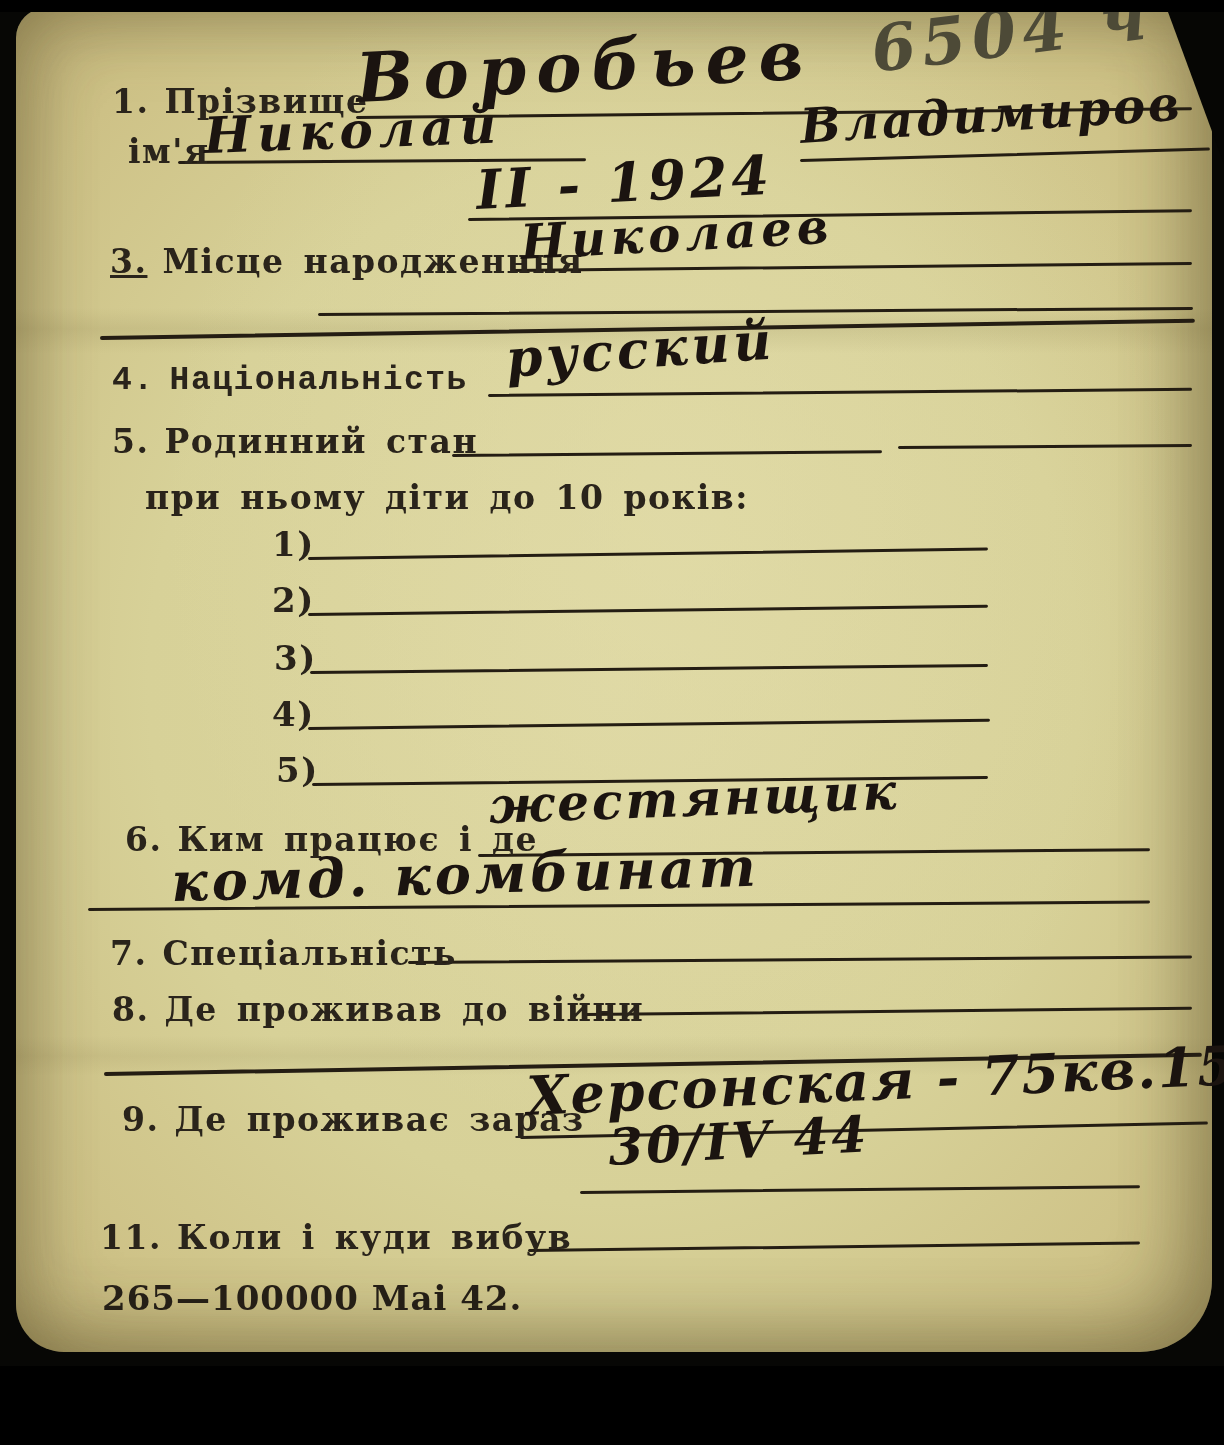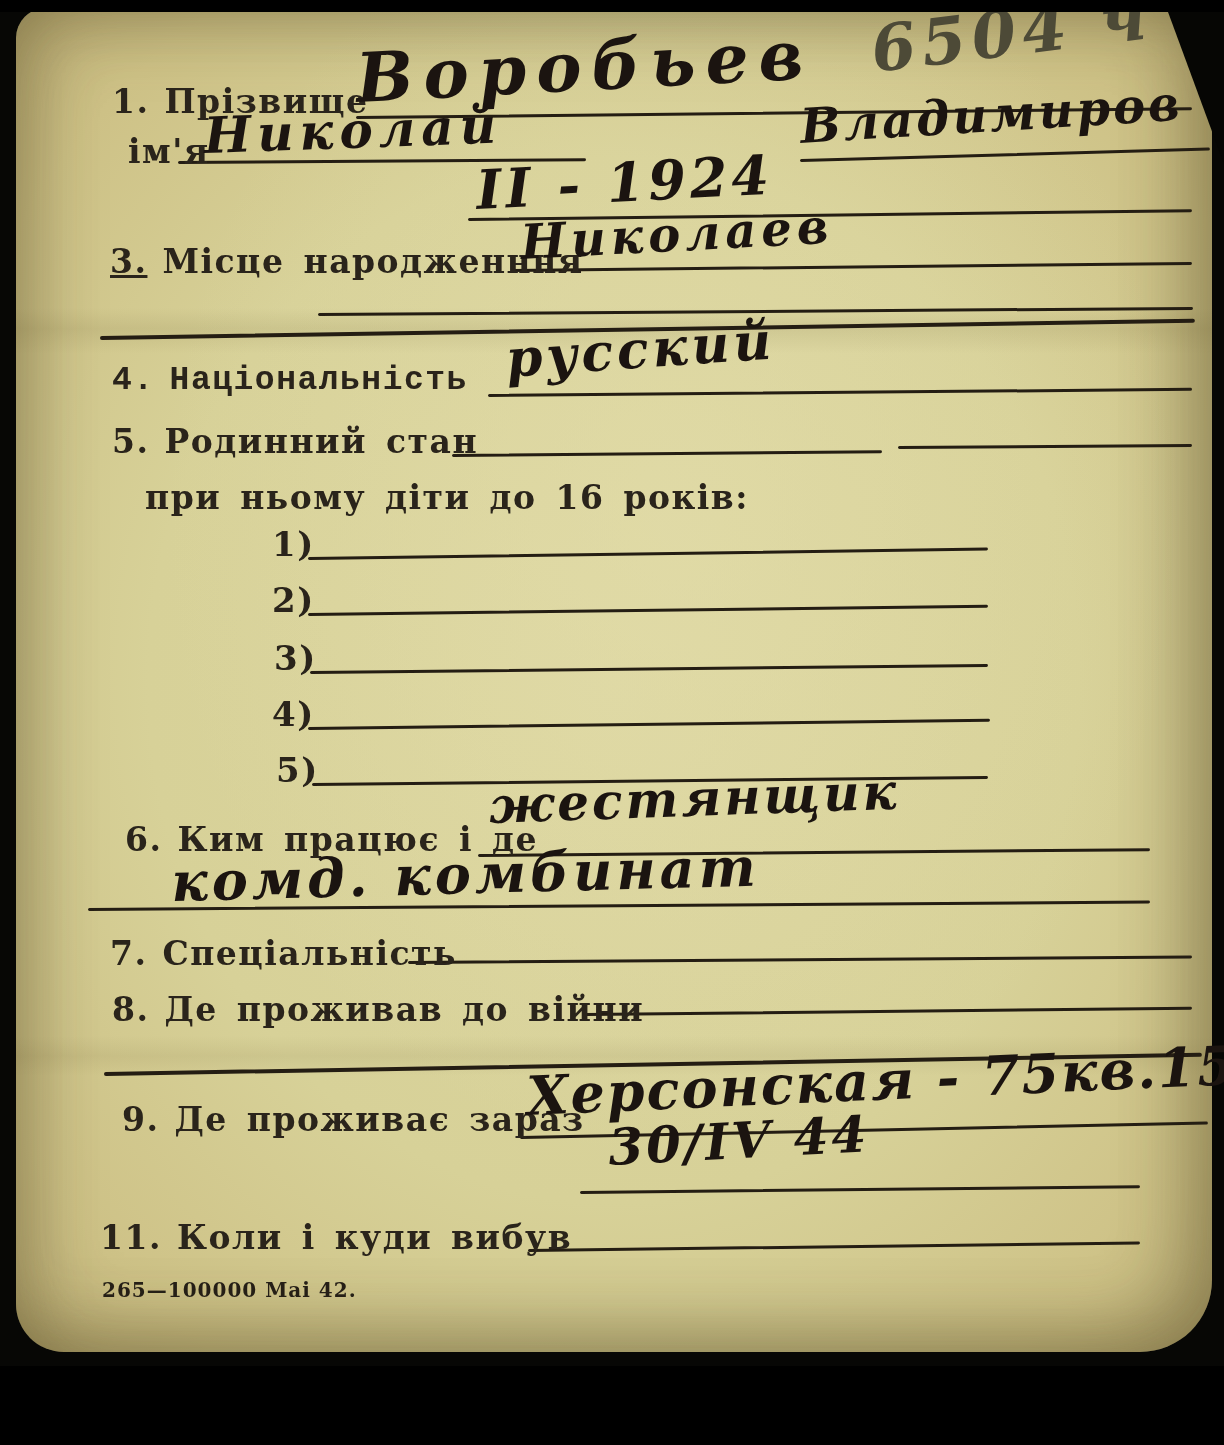--- a/index.html
+++ b/index.html
@@ -62,21 +62,21 @@
     position:absolute;
     height:3px;
     background:#241d13;
     border-radius:2px;
     transform-origin:left center;
     z-index:2;
   }
   .rule-thick{height:4px;}
   .imprint{
     position:absolute;
-    font-size:20px;
+    font-size:34px;
     font-weight:bold;
     color:#251f16;
     letter-spacing:1px;
     white-space:nowrap;
     z-index:3;
   }
 </style>
 </head>
 <body>
 
@@ -116,21 +116,21 @@
   <div class="lbl" style="left:128px;top:120px;">ім'я</div>
   <div class="lbl" style="left:110px;top:230px;text-decoration:underline;">
     <span>3.</span><span class="sep">Місце народженння</span>
   </div>
   <div class="lbl" style="left:112px;top:350px;font-family:Liberation Mono, monospace;">
     <span>4.</span><span class="sep">Національність</span>
   </div>
   <div class="lbl" style="left:112px;top:410px;">
     <span>5.</span><span class="sep">Родинний стан</span>
   </div>
-  <div class="lbl" style="left:145px;top:466px;">при ньому діти до 16 років:</div>
+  <div class="lbl" style="left:145px;top:466px;">при ньому діти до 10 років:</div>
   <div class="lbl" style="left:272px;top:512px;font-size:34px;">1)</div>
   <div class="lbl" style="left:272px;top:568px;font-size:34px;">2)</div>
   <div class="lbl" style="left:274px;top:626px;font-size:34px;">3)</div>
   <div class="lbl" style="left:272px;top:682px;font-size:34px;">4)</div>
   <div class="lbl" style="left:276px;top:738px;font-size:34px;">5)</div>
   <div class="lbl" style="left:125px;top:808px;">
     <span>6.</span><span class="sep">Ким працює і де</span>
   </div>
   <div class="lbl" style="left:110px;top:922px;">
     <span>7.</span><span class="sep">Спеціальність</span>

